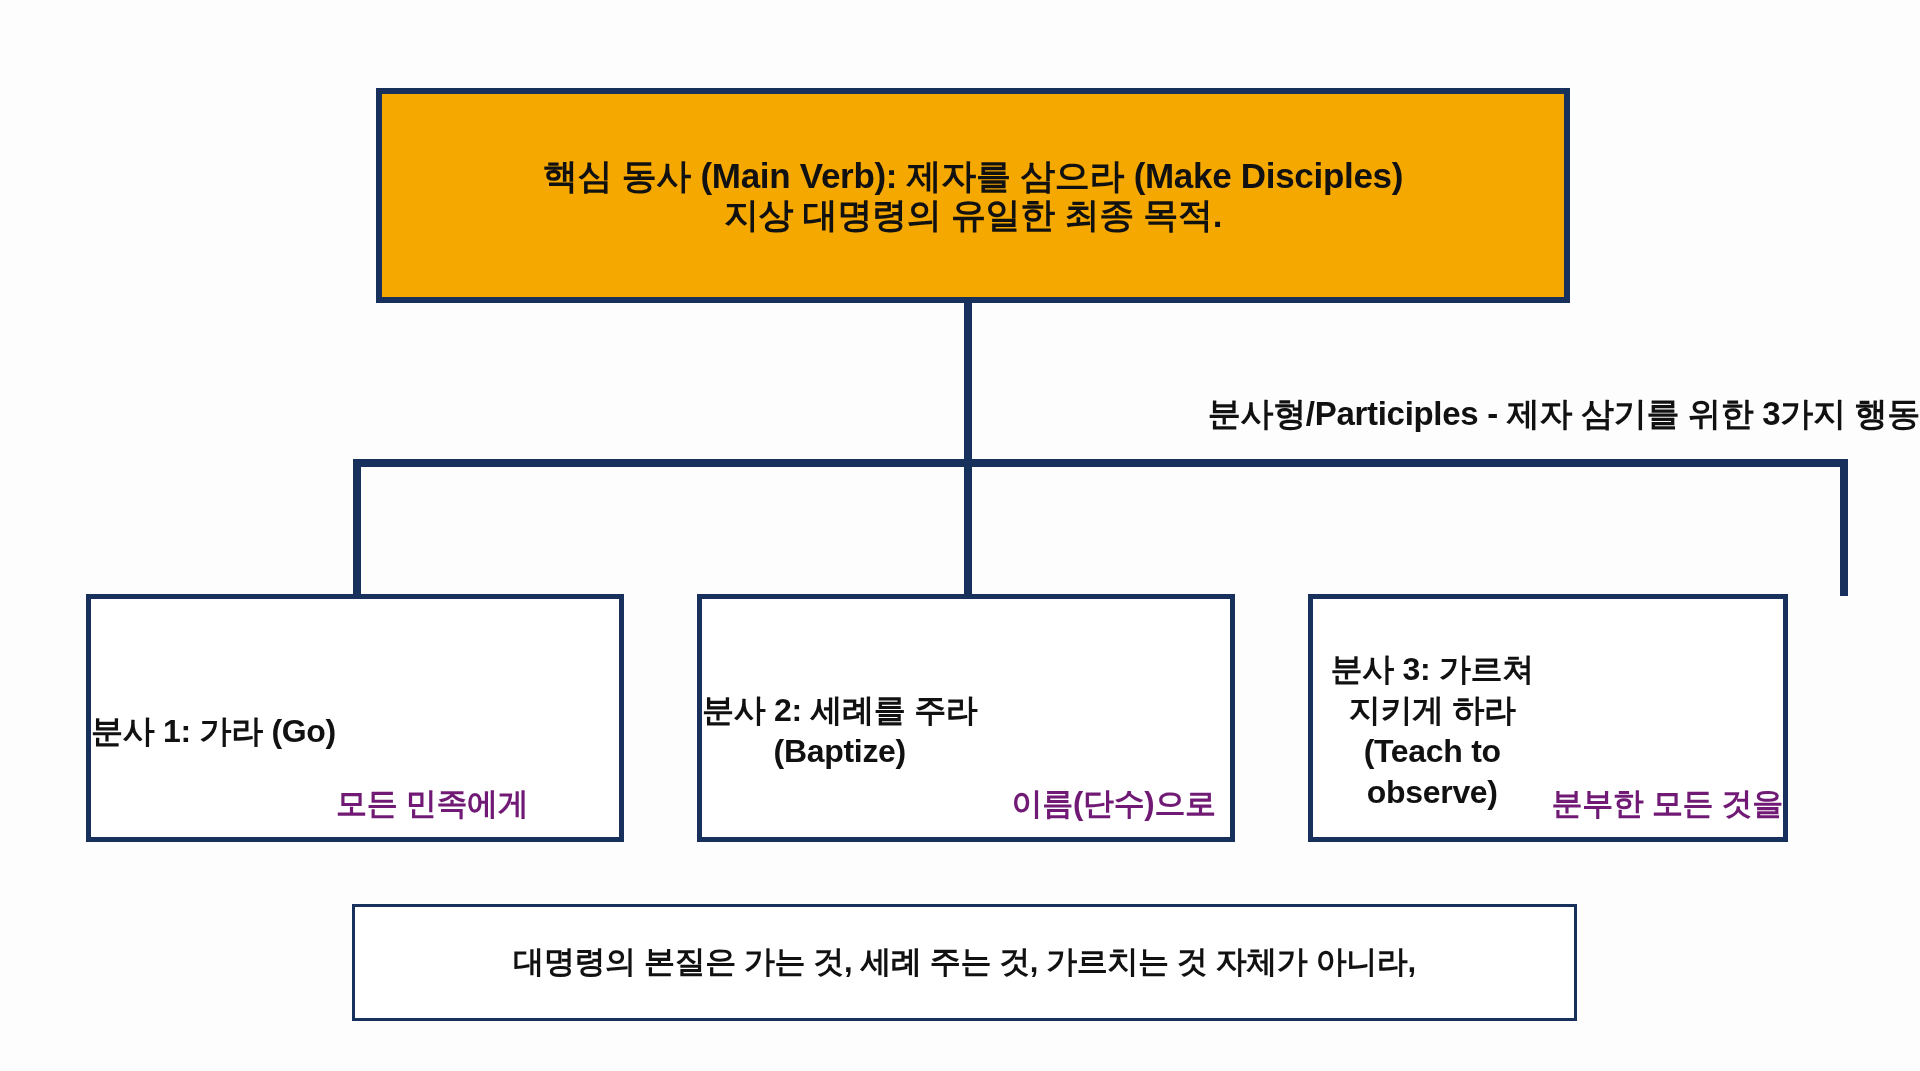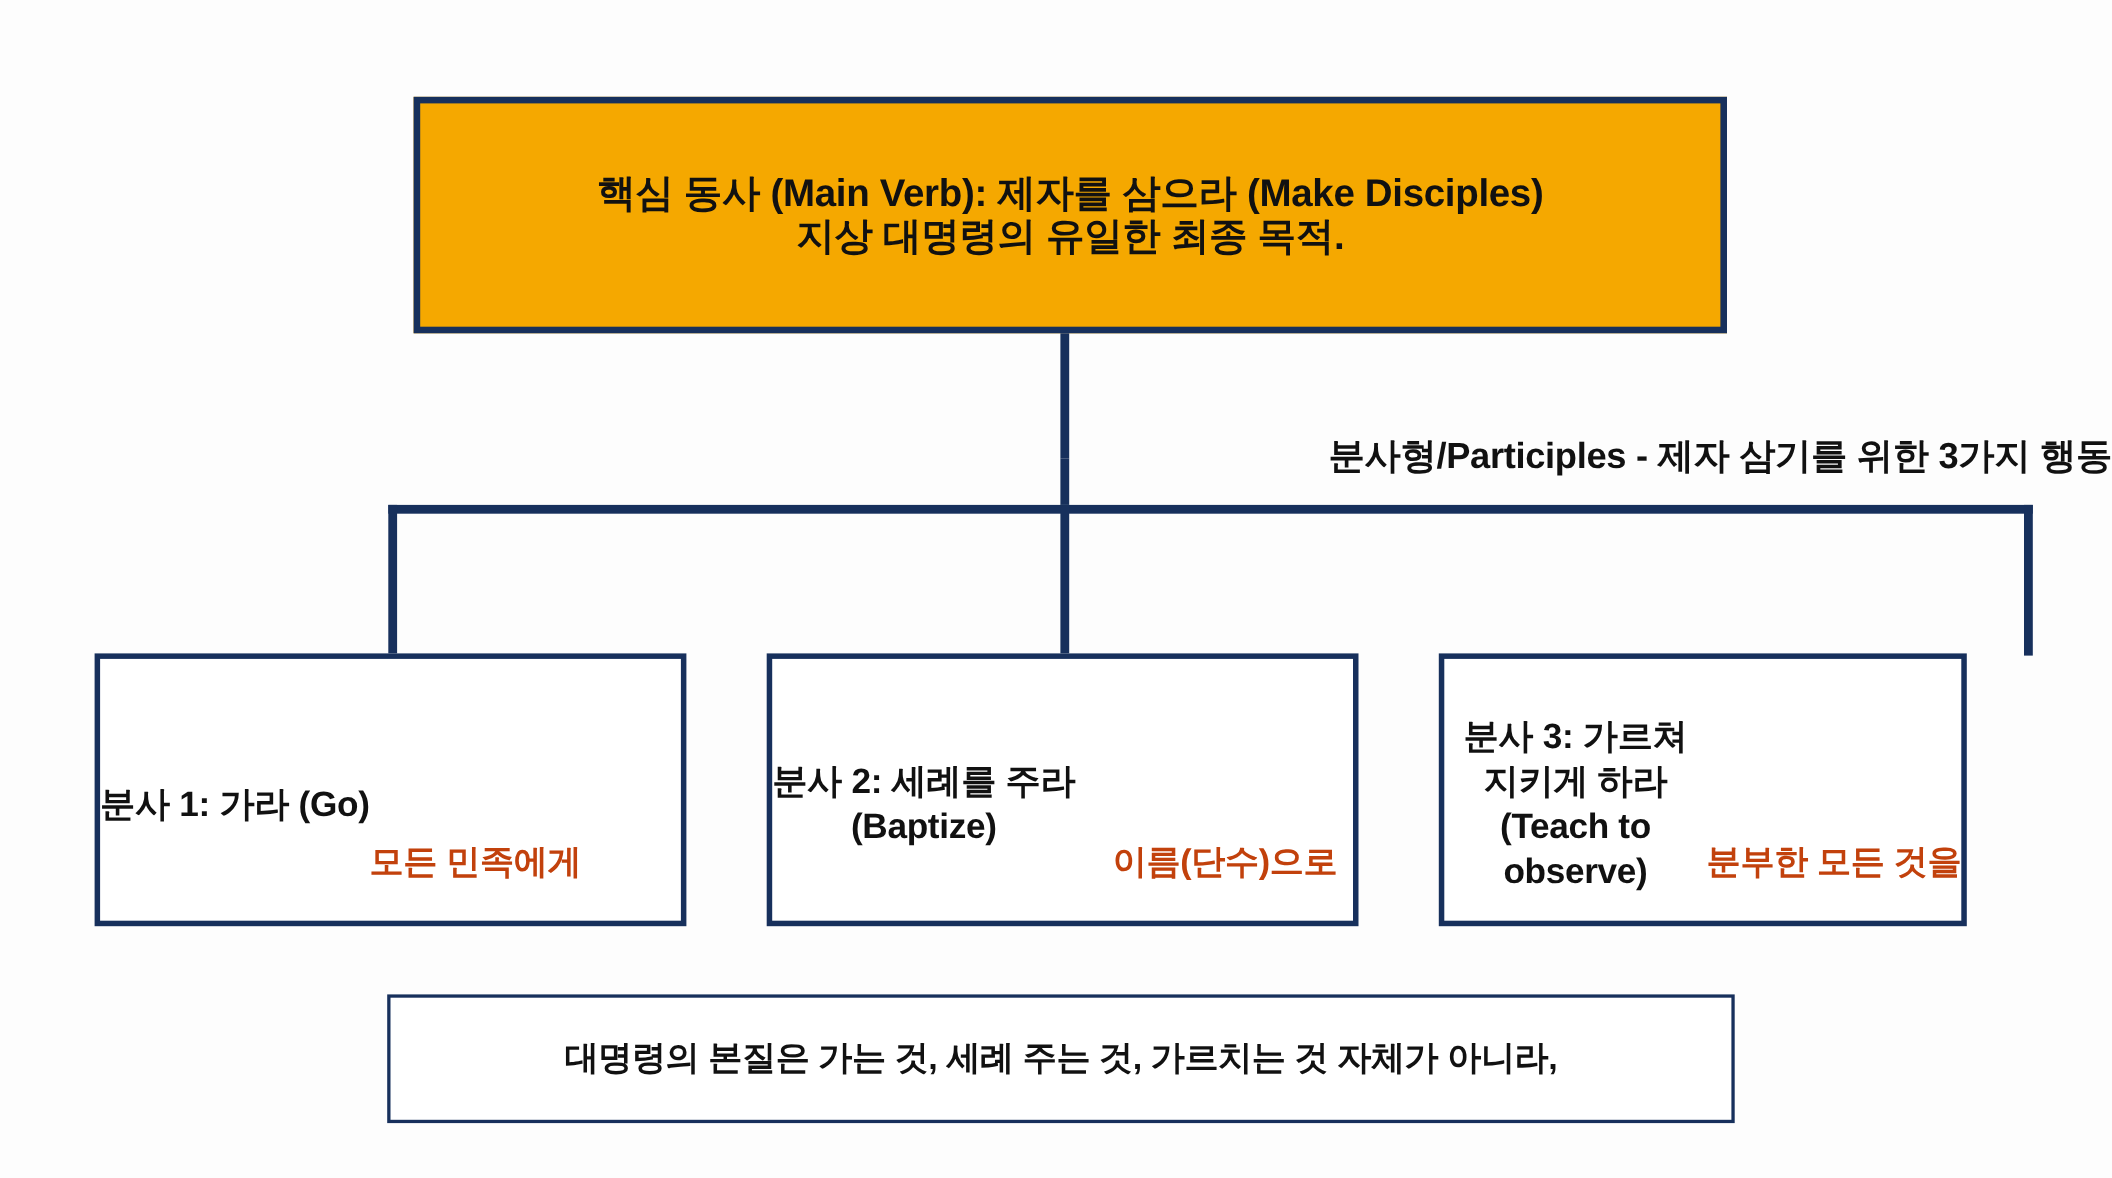--- a/index.html
+++ b/index.html
@@ -91,24 +91,24 @@
     font-size: 32px;
     font-weight: bold;
     color: #111111;
     text-align: center;
     line-height: 1.28;
     letter-spacing: -0.3px;
     white-space: pre-line;
   }
   .p-sub {
     margin-top: auto;
-    margin-bottom: 32px;
+    margin-bottom: 12px;
     font-size: 31px;
     font-weight: bold;
-    color: #c2410c;
+    color: #701a75;
     text-align: center;
     letter-spacing: -0.3px;
     white-space: nowrap;
   }
 
   
   .footer-box {
     position: absolute;
     left: 352px;
     top: 904px;

